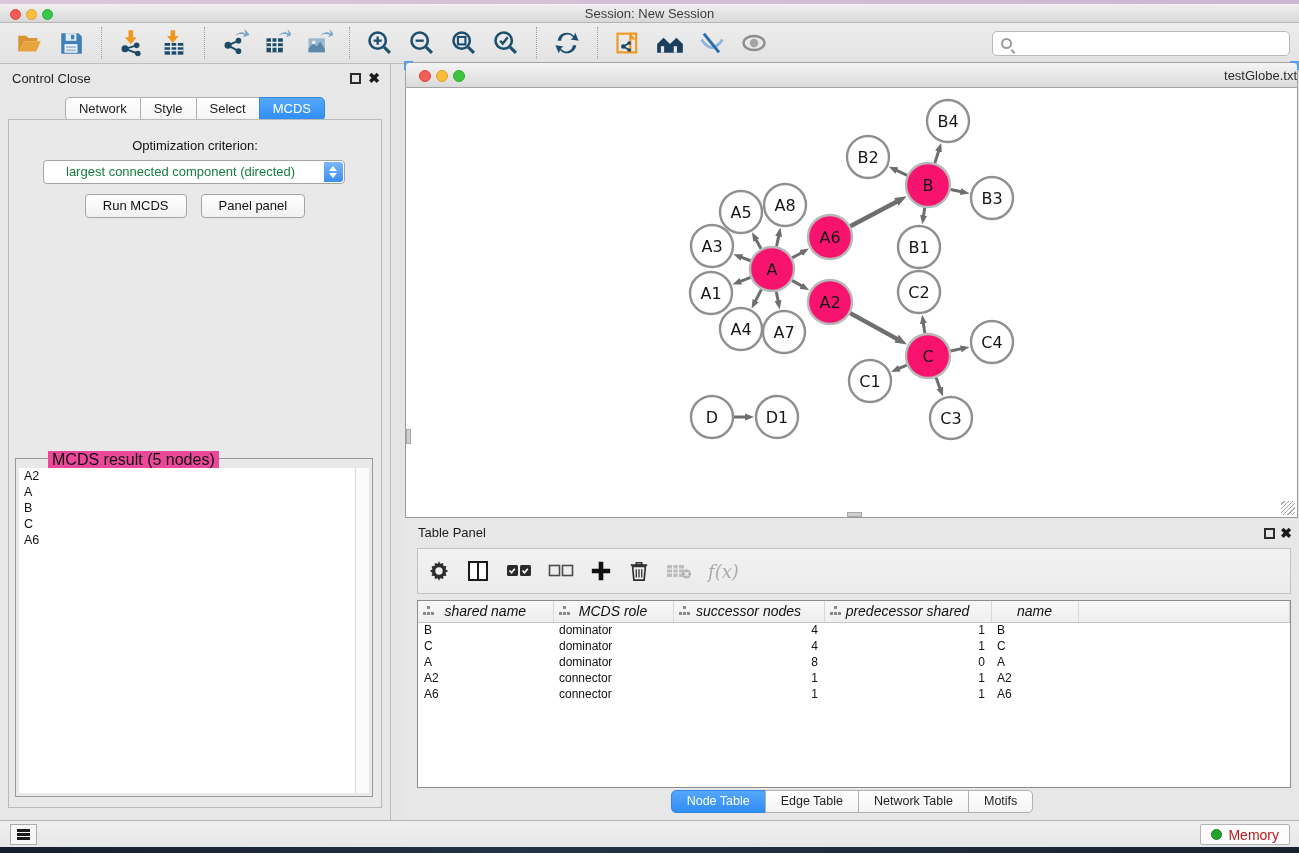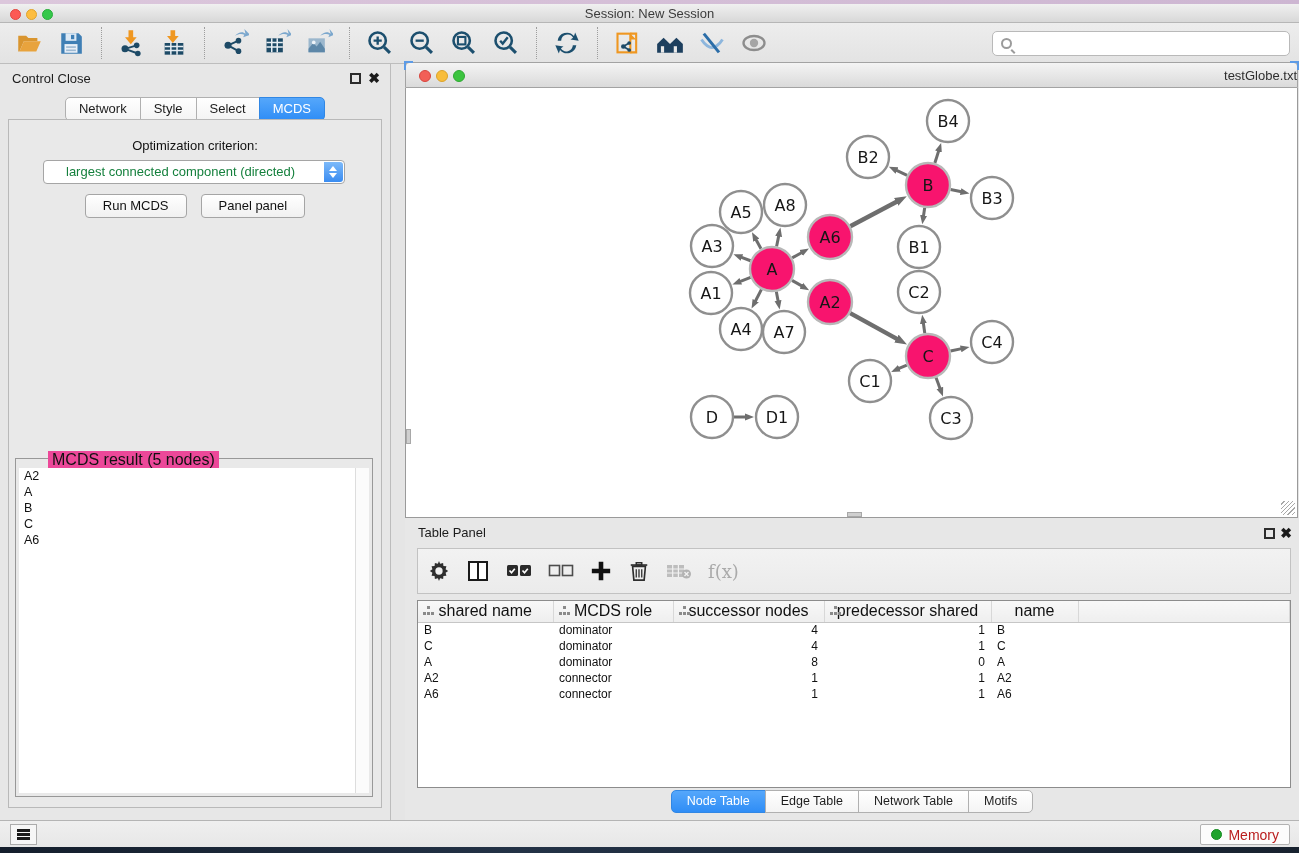--- a/index.html
+++ b/index.html
@@ -95,28 +95,28 @@
   .hscroll-ind { position:absolute; left:441px; bottom:0; width:15px; height:5px; background:#cfcfcf; border:1px solid #a8a8a8; }
 
   
   .table-panel { position:absolute; left:405px; top:518px; width:894px; height:302px; background:#e7e7e7; }
   .tp-title { position:absolute; left:13px; top:7px; font-size:13px; color:#1c1c1c; }
   .tp-float { right:24px; } .tp-close { right:7px; }
   .tp-toolbar { position:absolute; left:12px; right:8px; top:30px; height:46px;
     background:linear-gradient(#f2f2f2,#ebebeb); border:1px solid #c2c2c2;
     display:flex; align-items:center; padding-left:10px; gap:16px; }
   .tp-icon { display:flex; align-items:center; justify-content:center; height:30px; }
-  .fx-label { font-family:"DejaVu Serif", serif; font-size:18px; color:#aaa; }
+  .fx-label { font-family:"DejaVu Serif", serif; font-style:italic; font-size:18px; color:#aaa; }
 
   .data-table { position:absolute; left:12px; right:8px; top:82px; height:188px;
     background:#fff; border:1px solid #8c8c8c; overflow:hidden; }
   table.grid { border-collapse:collapse; table-layout:fixed; width:100%; }
   table.grid th { height:21px; background:linear-gradient(#f8f8f8,#eeeeee);
     border-bottom:1px solid #c6c6c6; border-right:1px solid #d8d8d8; font-weight:normal;
-    font-size:16px; color:#111; position:relative; text-align:center; }
+    font-size:14px; color:#111; position:relative; text-align:center;font-style:italic; }
   table.grid th .th-label { display:inline-block; }
   .th-glyph { position:absolute; left:5px; top:5px; width:11px; height:11px; }
   .th-glyph i { position:absolute; width:3px; height:3px; background:#8a8a8a; top:0; left:4px;
     box-shadow:-4px 6px 0 #8a8a8a, 0 6px 0 #8a8a8a, 4px 6px 0 #8a8a8a; }
   table.grid td { font-size:12px; color:#111; height:16px; padding:0 6px; white-space:nowrap; overflow:hidden; }
   td.num { text-align:right; padding-right:8px; }
 
   .bottom-tabs { top:272px; }
   .bottom-tabs .seg { font-size:12.5px; padding:3px 15px 4px; }
 

